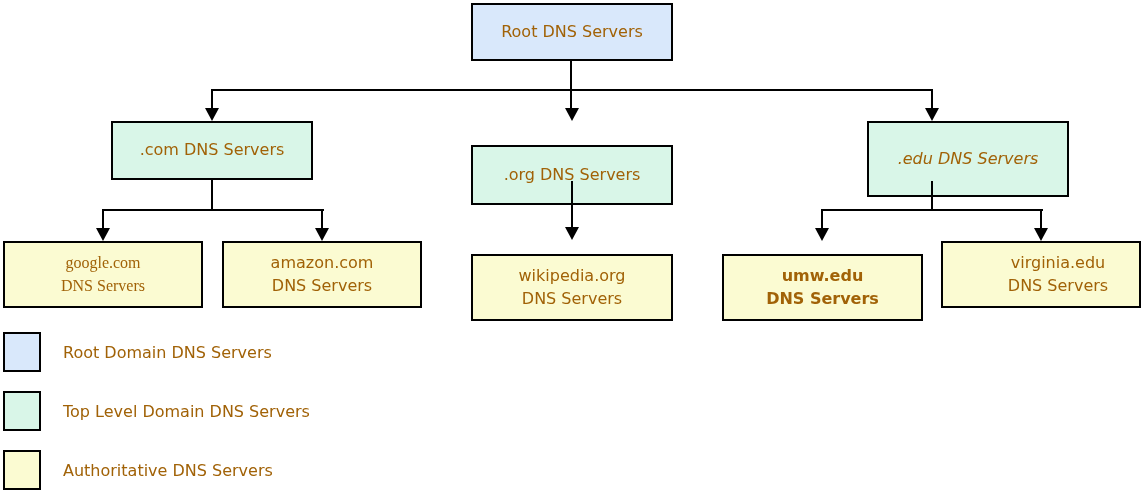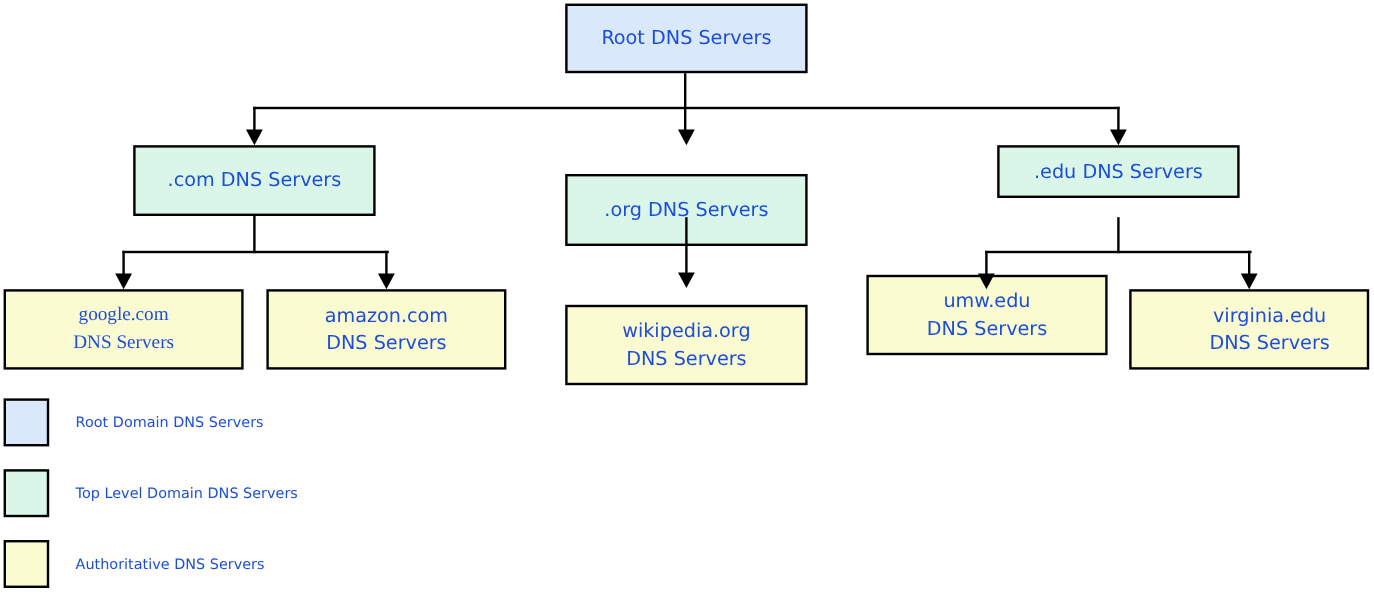--- a/index.html
+++ b/index.html
@@ -6,21 +6,21 @@
     margin: 0;
     padding: 0;
     background: #ffffff;
   }
   #canvas {
     position: relative;
     width: 1145px;
     height: 495px;
     background: #ffffff;
     font-family: "DejaVu Sans", "Liberation Sans", sans-serif;
-    color: #1d4ed8;
+    color: #a16207;
     overflow: hidden;
   }
   .node {
     position: absolute;
     box-sizing: border-box;
     border: 2px solid #000000;
     display: flex;
     flex-direction: column;
     align-items: center;
     justify-content: center;
@@ -30,25 +30,25 @@
   }
   .node .nline { white-space: nowrap; }
   .root-fill { background: #d9e8fb; }
   .tld-fill  { background: #d9f6e8; }
   .auth-fill { background: #fbfbd2; }
 
   
   #node-root      { left: 471px; top: 3px;   width: 202px; height: 58px; }
   #node-com       { left: 111px; top: 121px; width: 202px; height: 59px; }
   #node-org       { left: 471px; top: 121px; width: 202px; height: 60px; margin-top: 24px; }
-  #node-edu       { left: 831px; top: 121px; width: 202px; height: 44px; }
+  #node-edu       { left: 867px; top: 121px; width: 202px; height: 76px; font-style: italic; }
   #node-google    { left: 3px;   top: 241px; width: 200px; height: 67px; font-family: Liberation Serif, serif; }
   #node-amazon    { left: 222px; top: 241px; width: 200px; height: 67px; }
   #node-wikipedia { left: 471px; top: 240px; width: 202px; height: 67px; }
-  #node-umw       { left: 722px; top: 229px; width: 201px; height: 67px; }
+  #node-umw       { left: 722px; top: 254px; width: 201px; height: 67px; font-weight: bold; }
   #node-virginia  { left: 941px; top: 241px; width: 200px; height: 67px; }
 
   
   .vline, .hline {
     position: absolute;
     background: #000000;
   }
   .vline { width: 2px; }
   .hline { height: 2px; }
 
@@ -100,21 +100,21 @@
   #legend-auth { top: 450px; }
   .legend-swatch {
     box-sizing: border-box;
     width: 38px;
     height: 40px;
     border: 2px solid #000000;
     flex: 0 0 auto;
   }
   .legend-label {
     margin-left: 22px;
-    font-size: 12px;
+    font-size: 16px;
     white-space: nowrap;
   }
 </style>
 </head>
 <body>
 
 <div id="canvas">
 
   <div class="node root-fill" id="node-root" style="background-color: rgb(217, 232, 251);">
     <span class="nline">Root DNS Servers</span>

